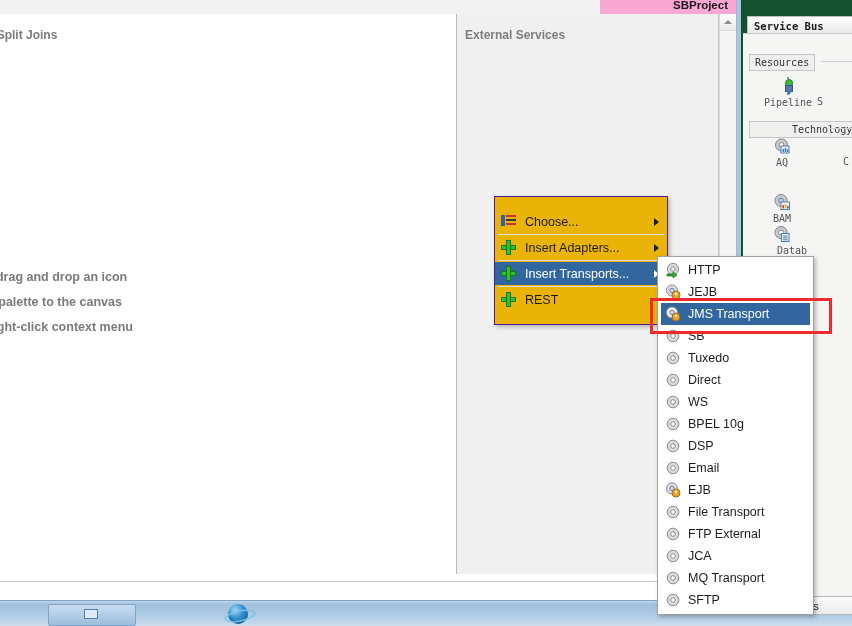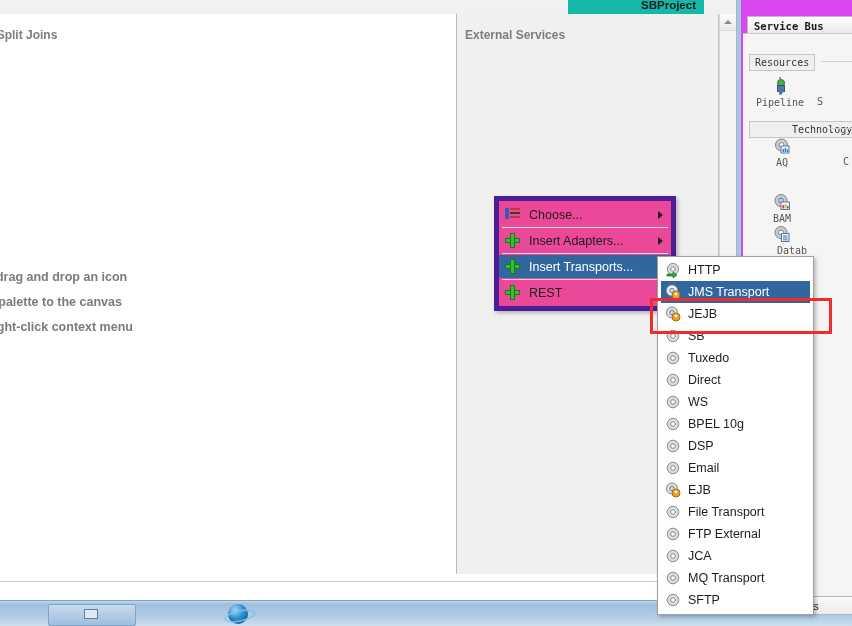--- a/index.html
+++ b/index.html
@@ -15,22 +15,22 @@
   .top-strip {
     position: absolute; left: 0; top: 0; width: 852px; height: 14px;
     background: #f1f1f1; border-bottom: 1px solid #d4d4d4;
   }
   .win-title {
     position: absolute; right: 0; top: 0px;
     font-size: 11.5px; font-weight: bold; color: #1a1a1a;
     white-space: nowrap;
   }
   .title-holder {
-    position: absolute; left: 568px; top: -1px; width: 136px; height: 15px;
-    background: #14b8a6;
+    position: absolute; left: 600px; top: -1px; width: 136px; height: 15px;
+    background: #f9a8d4;
   }
   .title-holder .win-title { right: 8px; top: 0px; }
 
   
   .search-box {
     position: absolute; left: 744px; top: -2px; width: 58px; height: 15px;
     background: #ffffff; border: 1px solid #b9b9b9;
     display: flex; align-items: center; padding-left: 2px;
   }
   .search-icon-wrap { width: 16px; height: 13px; position: relative; }
@@ -89,21 +89,21 @@
     background: #f0f0f0; border-top: 1px solid #dcdcdc;
   }
   .pane-bottom {
     position: absolute; left: 0; top: 581px; width: 735px; height: 18px;
     background: #ffffff; border-top: 1px solid #c8c8c8;
   }
 
   
   .palette {
     position: absolute; left: 736px; top: 0px; width: 116px; height: 600px;
-    background: #d946ef; border-left: 1px solid #9bbbd4;
+    background: #14532d; border-left: 1px solid #9bbbd4;
   }
   .palette-leftedge {
     position: absolute; left: 0; top: 0; width: 4px; height: 600px;
     background: #aac6dd;
   }
   .palette-tabbar {
     position: absolute; left: 6px; top: 16px; width: 110px; height: 17px;
   }
   .palette-tab {
     position: absolute; left: 4px; top: 0; width: 108px; height: 17px;
@@ -174,23 +174,23 @@
   }
   .ie-band {
     position: absolute; left: 224px; top: 9px; width: 28px; height: 8px;
     border-radius: 50%; border: 2px solid #7fc4ea; opacity: .8;
     transform: rotate(-12deg);
   }
 
   
   .ctxmenu {
     position: absolute; left: 494px; top: 196px; width: 172px;
-    background: #ec4899; border: 5px solid #4c1d95;
+    background: #eab308; border: 1px solid #4c1d95;
     box-shadow: 2px 2px 4px rgba(0,0,0,.25);
-    padding: 2px 0;
+    padding: 13px 0;
     z-index: 40;
   }
   .ctx-item {
     position: relative; height: 23px; display: flex; align-items: center;
     font-size: 12.5px; color: #1c1c1c; padding-left: 30px;
   }
   .ctx-item.sel { background: #31679e; color: #ffffff; }
   .ctx-sep { height: 1px; background: #dcdcdc; margin: 1px 3px; }
   .ctx-ico { position: absolute; left: 6px; top: 4px; width: 16px; height: 16px; }
   .ctx-arrow {
@@ -301,21 +301,21 @@
       </div>
     </div>
 
     <div class="palette-body">
 
       <div class="group-label" style="left:6px; top:20px;">
         <span>Resources</span>
       </div>
       <div class="group-rule" style="left:78px; top:27px; width:38px;"></div>
 
-      <div class="pal-item" style="left:12px; top:42px;">
+      <div class="pal-item" style="left:20px; top:42px;">
         <div class="ico">
           <div class="pipe-ico">
             <div class="dotcol"></div>
               <div class="c1"></div>
               <div class="c2"></div>
               <div class="c3"></div>
           </div>
         </div>
         <div class="cap">Pipeline</div>
       </div>
@@ -429,42 +429,42 @@
       <span class="sub-ico">
         <svg class="gear" width="16" height="16" viewBox="0 0 16 16">
           <circle cx="8" cy="7" r="5.6" fill="#d9dadd" stroke="#8b8e93"></circle>
           <circle cx="8" cy="7" r="2.2" fill="#ffffff" stroke="#8b8e93"></circle>
           <path d="M2 12 L8 12 L8 10 L12 13 L8 16 L8 14 L2 14 Z" fill="#2faa2f" stroke="#1a6f1a" stroke-width=".7"></path>
         </svg>
       </span>
       <span>HTTP</span>
     </div>
 
+    <div class="sub-item">
+      <span class="sub-ico">
+        <svg class="gear" width="16" height="16" viewBox="0 0 16 16">
+          <circle cx="7" cy="6.5" r="5.6" fill="#d9dadd" stroke="#8b8e93"></circle>
+          <circle cx="7" cy="6.5" r="2.2" fill="#c7d8ea" stroke="#6d86a0"></circle>
+          <circle cx="11" cy="11" r="4" fill="#e8a12c" stroke="#a86d10"></circle>
+          <circle cx="11" cy="10" r="1.4" fill="#fff4d8"></circle>
+        </svg>
+      </span>
+      <span>JEJB</span>
+    </div>
+
     <div class="sub-item sel">
       <span class="sub-ico">
         <svg class="gear" width="16" height="16" viewBox="0 0 16 16">
           <circle cx="7" cy="6.5" r="5.6" fill="#eceef0" stroke="#8b8e93"></circle>
           <circle cx="7" cy="6.5" r="2.2" fill="#c7d8ea" stroke="#6d86a0"></circle>
           <circle cx="11" cy="11" r="4" fill="#e8a12c" stroke="#a86d10"></circle>
           <circle cx="11" cy="10" r="1.4" fill="#fff4d8"></circle>
         </svg>
       </span>
       <span>JMS Transport</span>
-    </div>
-
-    <div class="sub-item">
-      <span class="sub-ico">
-        <svg class="gear" width="16" height="16" viewBox="0 0 16 16">
-          <circle cx="7" cy="6.5" r="5.6" fill="#d9dadd" stroke="#8b8e93"></circle>
-          <circle cx="7" cy="6.5" r="2.2" fill="#c7d8ea" stroke="#6d86a0"></circle>
-          <circle cx="11" cy="11" r="4" fill="#e8a12c" stroke="#a86d10"></circle>
-          <circle cx="11" cy="10" r="1.4" fill="#fff4d8"></circle>
-        </svg>
-      </span>
-      <span>JEJB</span>
     </div>
 
     <div class="sub-item">
       <span class="sub-ico">
         <svg class="gear" width="16" height="16" viewBox="0 0 16 16">
           <circle cx="8" cy="8" r="5.8" fill="#d9dadd" stroke="#8b8e93"></circle>
           <circle cx="8" cy="8" r="2.3" fill="#ffffff" stroke="#8b8e93"></circle>
         </svg>
       </span>
       <span>SB</span>

